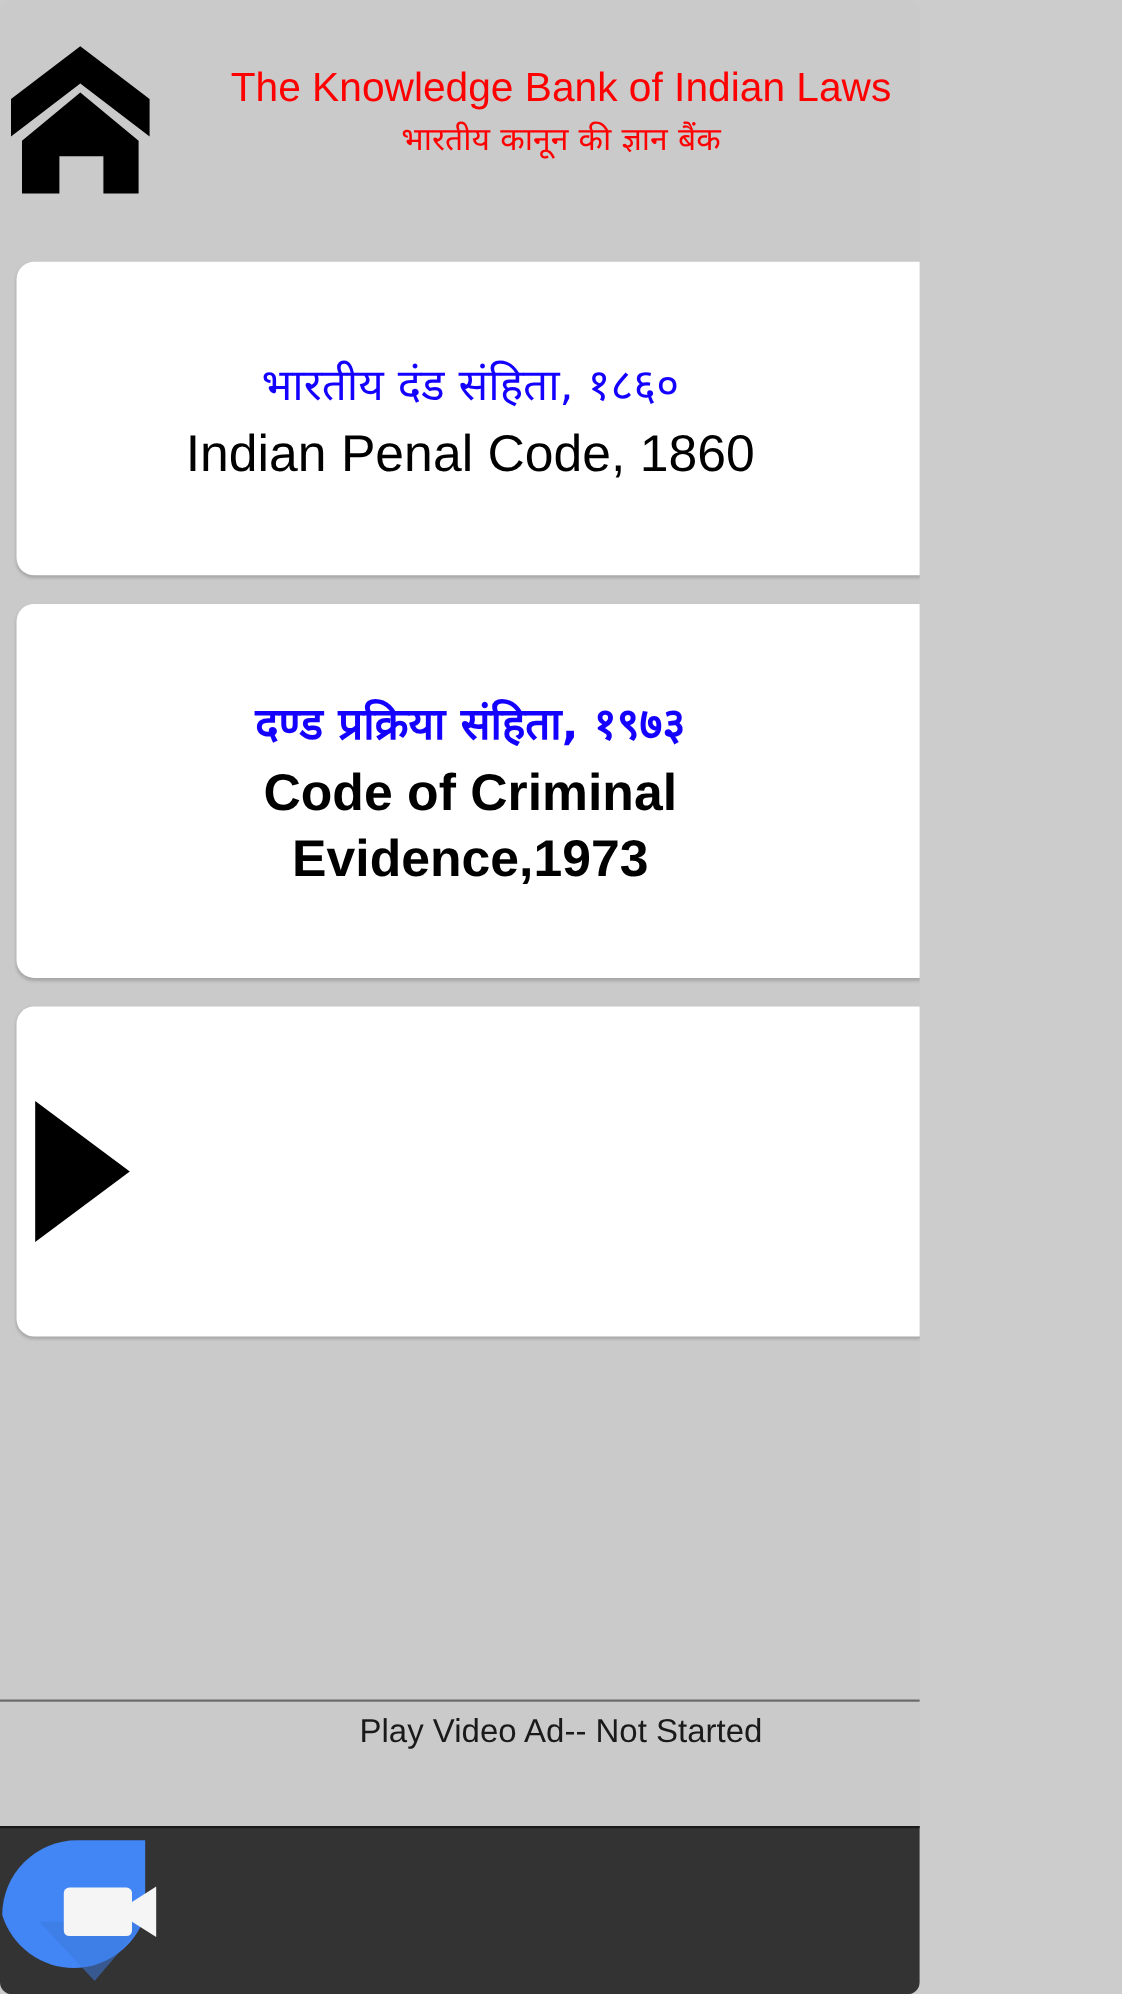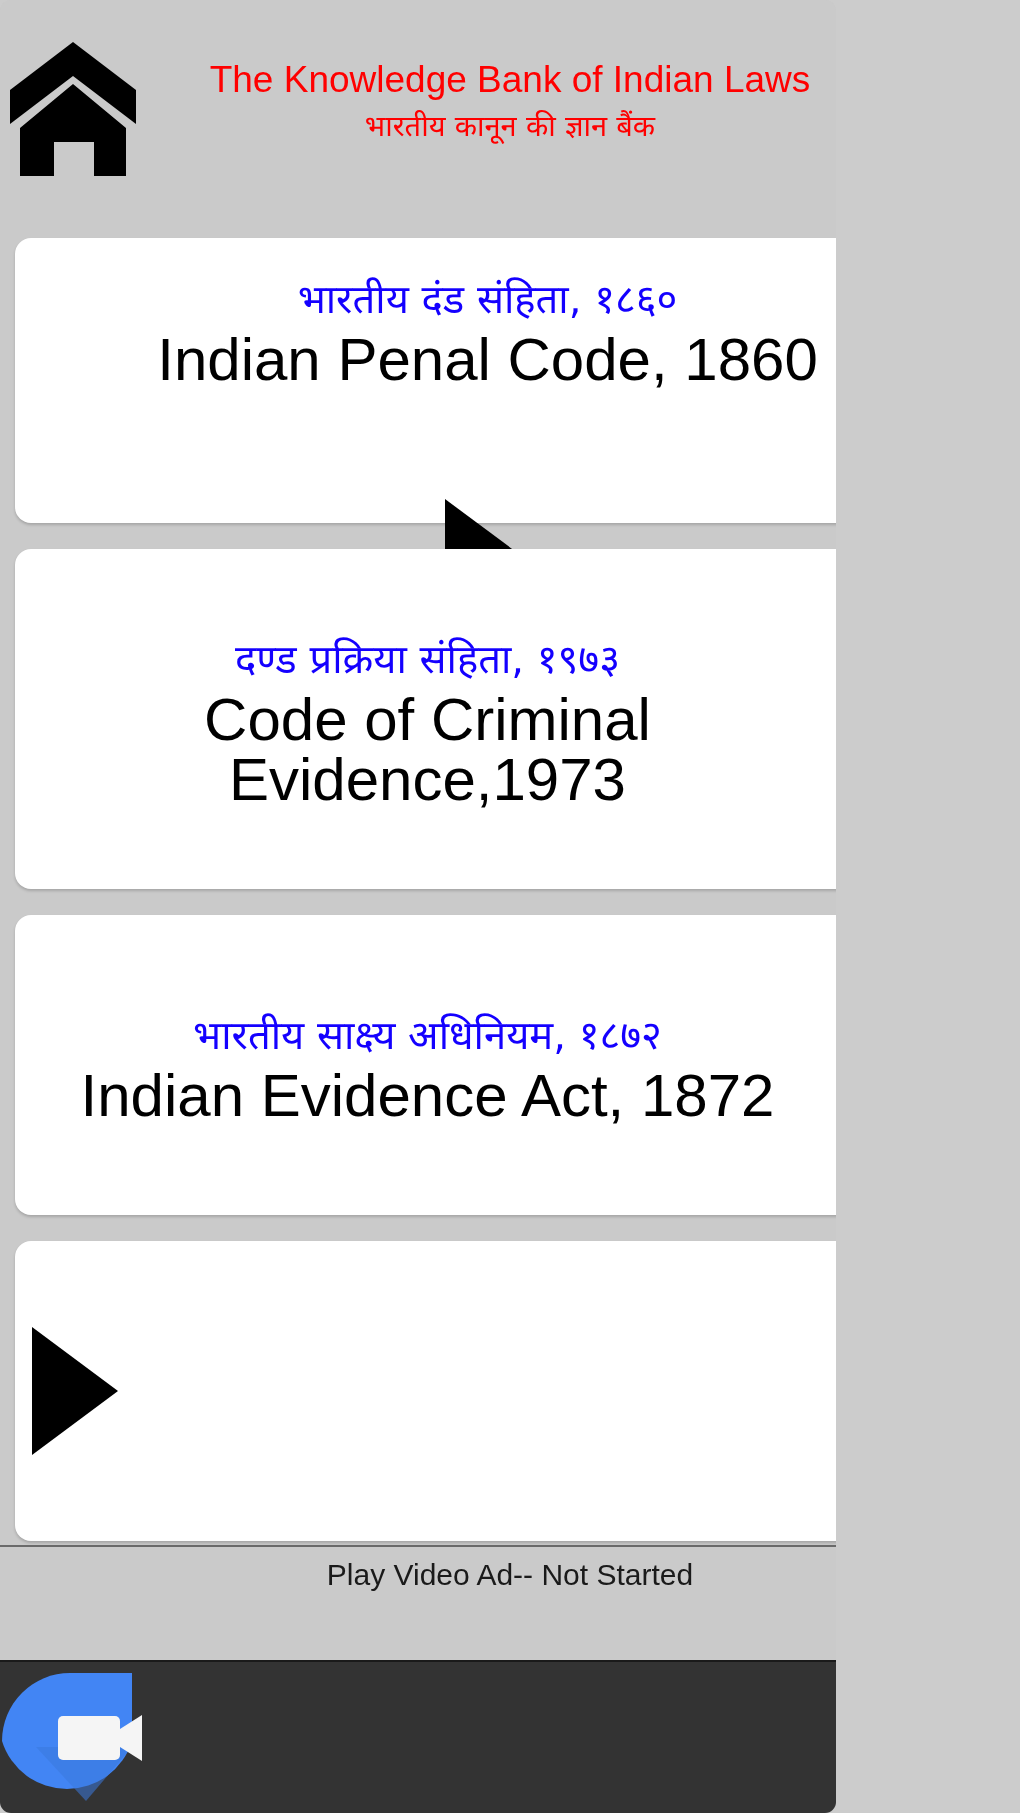--- a/index.html
+++ b/index.html
@@ -117,21 +117,21 @@
     color: #1400ff;
     font-family: "DejaVu Sans", sans-serif;
     font-size: 40px;
     line-height: 62px;
     padding: 0 14px;
   }
 
   .card-en {
     color: #000000;
     font-family: "Liberation Sans", sans-serif;
-    font-size: 60px;
+    font-size: 47px;
     line-height: 60px;
     padding: 0 14px;
   }
 
   .card-arrow {
     flex: 0 0 auto;
     width: 120px;
     height: 100%;
     display: flex;
     align-items: center;
@@ -139,22 +139,22 @@
   }
 
   .tri {
     width: 0; height: 0;
     border-top: 64px solid transparent;
     border-bottom: 64px solid transparent;
     border-left: 86px solid #000000;
   }
 
   
-  #card-0 { height: 285px; flex-direction: column; }
-  #card-1 { height: 340px; }
+  #card-0 { height: 285px; }
+  #card-1 { height: 340px; font-weight: bold; }
   #card-2 { height: 300px; }
   #card-3 { height: 300px; }
 
   
   #scrollbar {
     position: absolute;
     left: 977px;
     top: 223px;
     width: 36px;
     height: 1113px;
@@ -326,29 +326,20 @@
         <div class="card-text">
           <div class="card-hi">दण्ड प्रक्रिया संहिता, १९७३</div>
           <div class="card-en" style="white-space:pre-line">Code of Criminal
 Evidence,1973</div>
         </div>
         <div class="card-arrow">
             <span class="tri"></span>
           </div>
       </div>
 
-      <div class="card" id="card-2">
-        <div class="card-text">
-          <div class="card-hi">भारतीय साक्ष्य अधिनियम, १८७२</div>
-          <div class="card-en">Indian Evidence Act, 1872</div>
-        </div>
-        <div class="card-arrow">
-            <span class="tri"></span>
-          </div>
-      </div>
 
       <div class="card" id="card-3">
         <div class="card-arrow">
             <span class="tri"></span>
           </div>
       </div>
 
     </div>
   </div>
 

